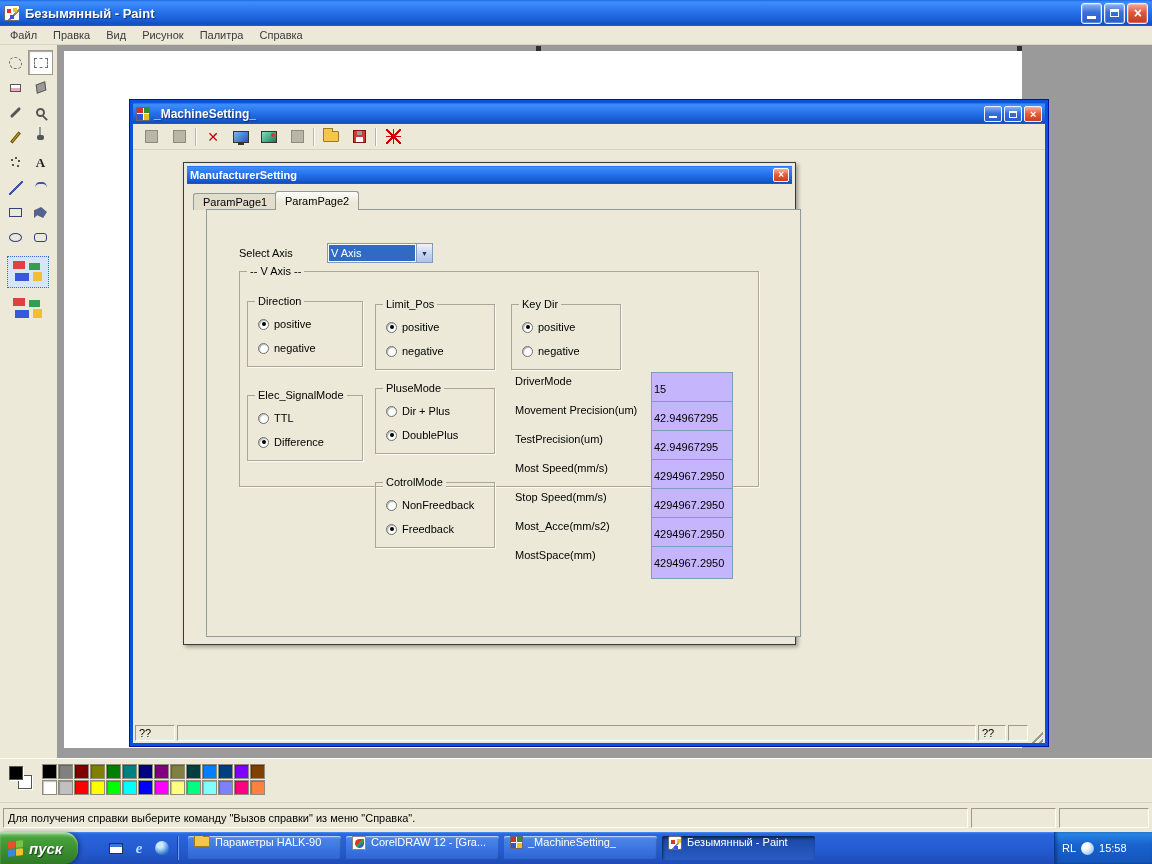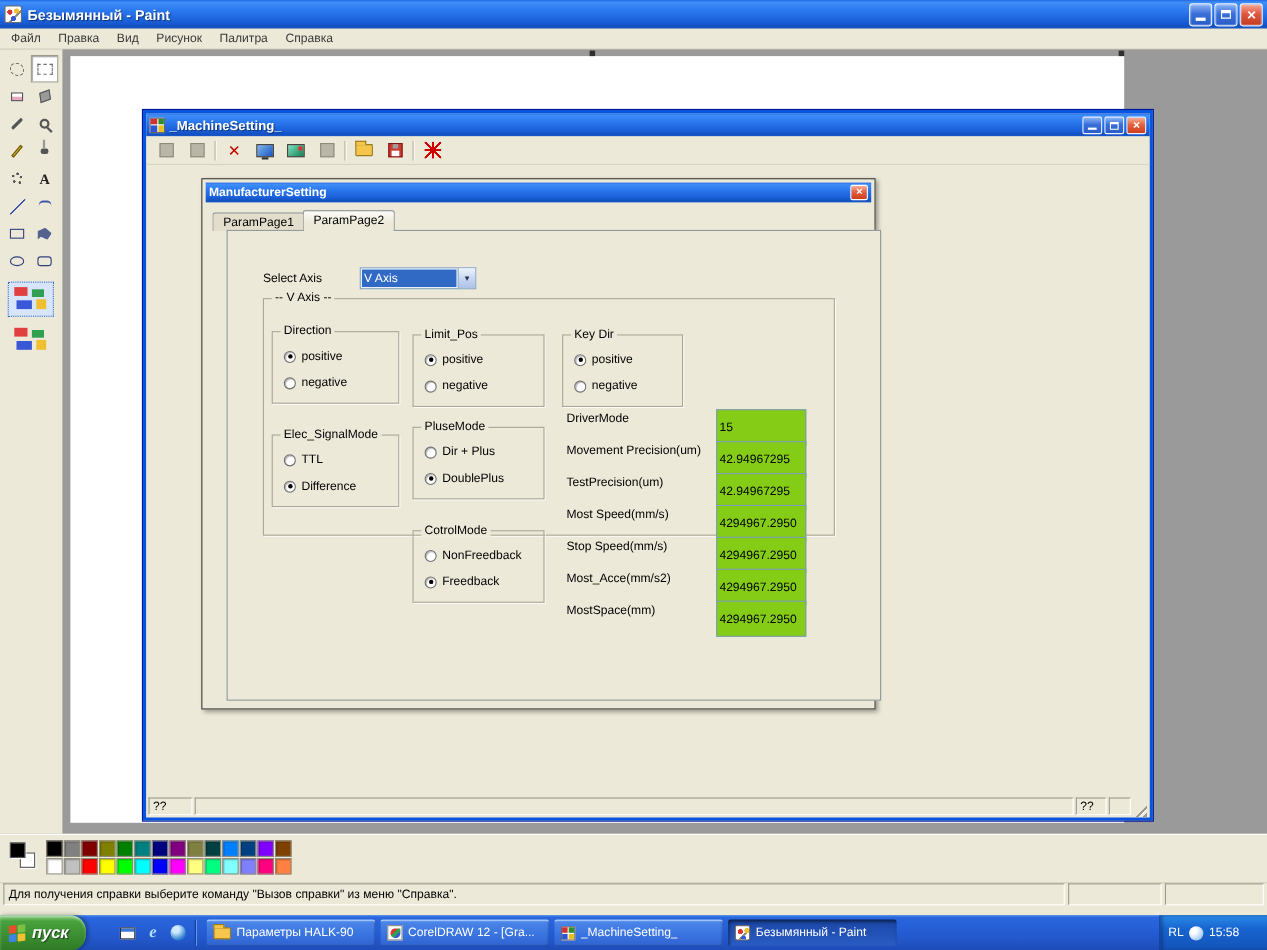--- a/index.html
+++ b/index.html
@@ -124,55 +124,55 @@
   .tab.inactive{top:30px;height:17px;line-height:16px;background:#e2decb;z-index:1}
   .tab.active{top:28px;height:19px;line-height:18px;background:linear-gradient(180deg,#fdfdfa,#ece9d8 60%);z-index:3}
   #tab-panel{position:absolute;left:22px;top:46px;width:595px;height:428px;border:1px solid #919b9c;background:#ece9d8;z-index:2}
   .gb{position:absolute;border:1px solid #aaa79a;box-shadow:1px 1px 0 rgba(255,255,255,.8)}
   .gb-title{position:absolute;top:-7px;left:7px;background:#ece9d8;padding:0 3px;line-height:12px;white-space:nowrap}
   .radio-row{position:absolute;left:10px;display:flex;align-items:center;gap:5px}
   .radio{width:11px;height:11px;border-radius:50%;background:#fff;border:1px solid #6f6f6f;box-shadow:inset 1px 1px 1px rgba(0,0,0,.3);position:relative}
   .radio.checked::after{content:"";position:absolute;left:2.5px;top:2.5px;width:4px;height:4px;border-radius:50%;background:#000}
   .frow{position:absolute;left:0;width:100%;height:19px}
   .flabel{position:absolute;left:308px;line-height:19px;white-space:nowrap}
-  .ftext{position:absolute;left:444px;top:0;width:82px;height:33px;border:1px solid #7f9db9;background:#84cc16;
+  .ftext{position:absolute;left:444px;top:0;width:82px;height:33px;border:1px solid #7f9db9;background:#c4b5fd;
          font:11px "Liberation Sans","DejaVu Sans",sans-serif;padding:0 2px}
   #combo{position:absolute;left:120px;top:33px;width:106px;height:20px;border:1px solid #7f9db9;background:#fff;display:flex}
   #combo .val{flex:1;margin:1px;background:#316ac5;color:#fff;padding:1px 2px;line-height:14px;overflow:hidden;white-space:nowrap}
   #combo .btn{width:16px;border-left:1px solid #7f9db9;background:linear-gradient(180deg,#eef3fc,#c8d6f2 50%,#aec2ea);
               display:flex;align-items:center;justify-content:center;font-size:7px;color:#234}
   #sel-axis-label{position:absolute;left:32px;top:37px;line-height:13px}
 
   
   #palette-band{left:0;top:758px;width:1152px;height:44px;background:#ece9d8;border-top:1px solid #fff}
   .swatch{position:absolute;width:14px;height:14px;border:1px solid #555;box-shadow:1px 1px 0 #fff}
   #pal-rows{position:absolute;left:42px;top:5px}
   .pal-row{display:flex;gap:1px;margin-bottom:1px}
   .pal-cell{width:15px;height:15px;border:1px solid #8f8c7d;box-shadow:inset 1px 1px 1px rgba(0,0,0,.25)}
-  #paint-status{left:0;top:802px;width:1152px;height:30px;background:#ece9d8;display:flex;gap:3px;padding:0 3px;border-top:1px solid #d8d4c4}
+  #paint-status{left:0;top:802px;width:1152px;height:30px;background:#ece9d8;display:flex;align-items:center;gap:3px;padding:0 3px;border-top:1px solid #d8d4c4}
   #paint-status .cell{height:20px;line-height:18px;padding:0 4px}
   #paint-status .main{flex:1}
 
   
   #taskbar{left:0;top:832px;width:1152px;height:32px;background:linear-gradient(180deg,#4a90f4 0%,#2a66dd 6%,#2459cf 60%,#1e4cb7 100%)}
   #start{position:absolute;left:0;top:0;height:32px;padding:0 16px 0 8px;border-radius:0 14px 14px 0;display:flex;align-items:center;gap:6px;
          background:linear-gradient(180deg,#88c97c 0%,#48a23c 18%,#3c8f32 55%,#2f7a26 100%);
          box-shadow:inset 0 2px 2px rgba(255,255,255,.4),2px 0 4px rgba(0,0,0,.35);
          color:#fff;font-weight:bold;font-style:italic;font-size:15px;text-shadow:1px 1px 1px rgba(0,0,0,.5)}
   .flag{width:15px;height:15px;display:grid;grid-template-columns:1fr 1fr;grid-template-rows:1fr 1fr;gap:1px;transform:skewY(-6deg)}
   .flag i{border-radius:1px}
   .flag i:nth-child(1){background:#e8502c}.flag i:nth-child(2){background:#7bc143}
   .flag i:nth-child(3){background:#3b86e0}.flag i:nth-child(4){background:#f3c02f}
   #quick{position:absolute;left:102px;top:0;height:32px;display:flex;align-items:center;gap:3px;padding:0 4px}
   .ql{width:20px;height:22px;display:flex;align-items:center;justify-content:center}
   .ql-e{color:#aee0ff;font:bold italic 15px "Liberation Serif",serif}
   .ql-desk{width:14px;height:11px;background:#fff;border:1px solid #234;box-shadow:inset 0 3px 0 #3a76d8}
   .ql-globe{width:14px;height:14px;border-radius:50%;background:radial-gradient(circle at 5px 4px,#cfe9ff 0 3px,#2f7dd0 70%)}
   .tb-sep{width:2px;height:24px;margin:4px 2px;background:linear-gradient(90deg,#16409c 50%,#6aa0f0 50%)}
-  .task{position:absolute;top:4px;height:24px;width:153px;border-radius:2px;display:flex;align-items:center;gap:5px;padding:0 6px;
+  .task{position:absolute;top:4px;height:24px;width:153px;border-radius:2px;display:flex;align-items:flex-start;gap:5px;padding:0 6px;
         color:#fff;white-space:nowrap;overflow:hidden;
         background:linear-gradient(180deg,#71a7f5 0%,#4a84e8 12%,#3a74e0 55%,#2f63d0 100%);
         box-shadow:inset 0 1px 0 rgba(255,255,255,.5),inset -1px -1px 1px rgba(0,0,0,.2)}
   .task.active{background:linear-gradient(180deg,#1a46a6,#2a5cc4);box-shadow:inset 1px 2px 3px rgba(0,0,0,.55)}
   .task .lbl{overflow:hidden;text-overflow:ellipsis}
   .ic-corel{width:14px;height:14px;background:#fff;border:1px solid #888;position:relative}
   .ic-corel::after{content:"";position:absolute;left:2px;top:2px;width:9px;height:9px;
       background:linear-gradient(135deg,#e03030 0 40%,#30a050 40% 65%,#3858d8 65% 100%);border-radius:50% 0 50% 50%}
   .paint-ic.small{width:14px;height:14px}
   #tray{position:absolute;right:0;top:0;width:98px;height:32px;display:flex;align-items:center;gap:5px;padding:0 7px;color:#fff;

